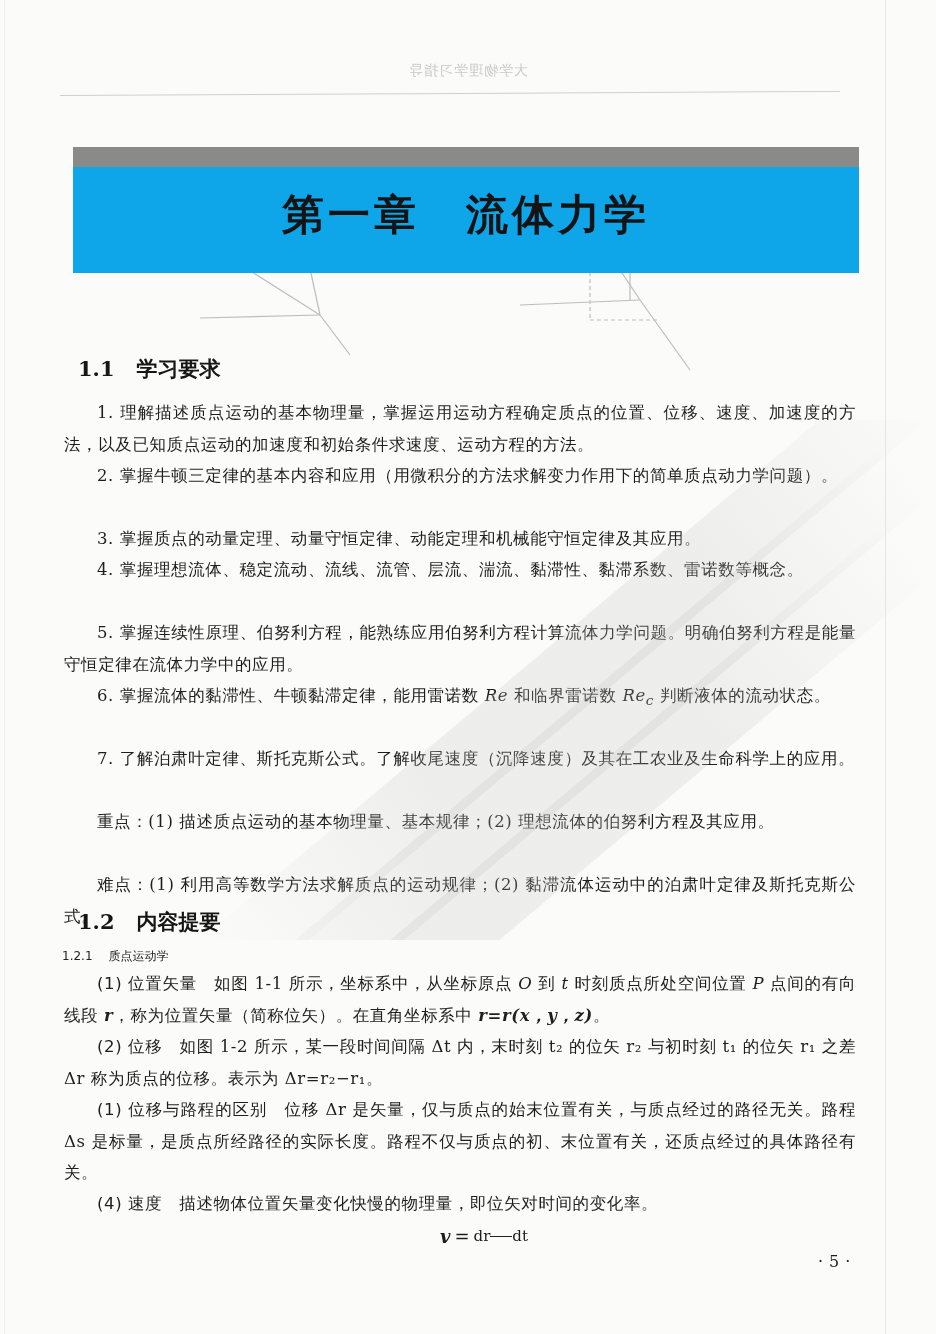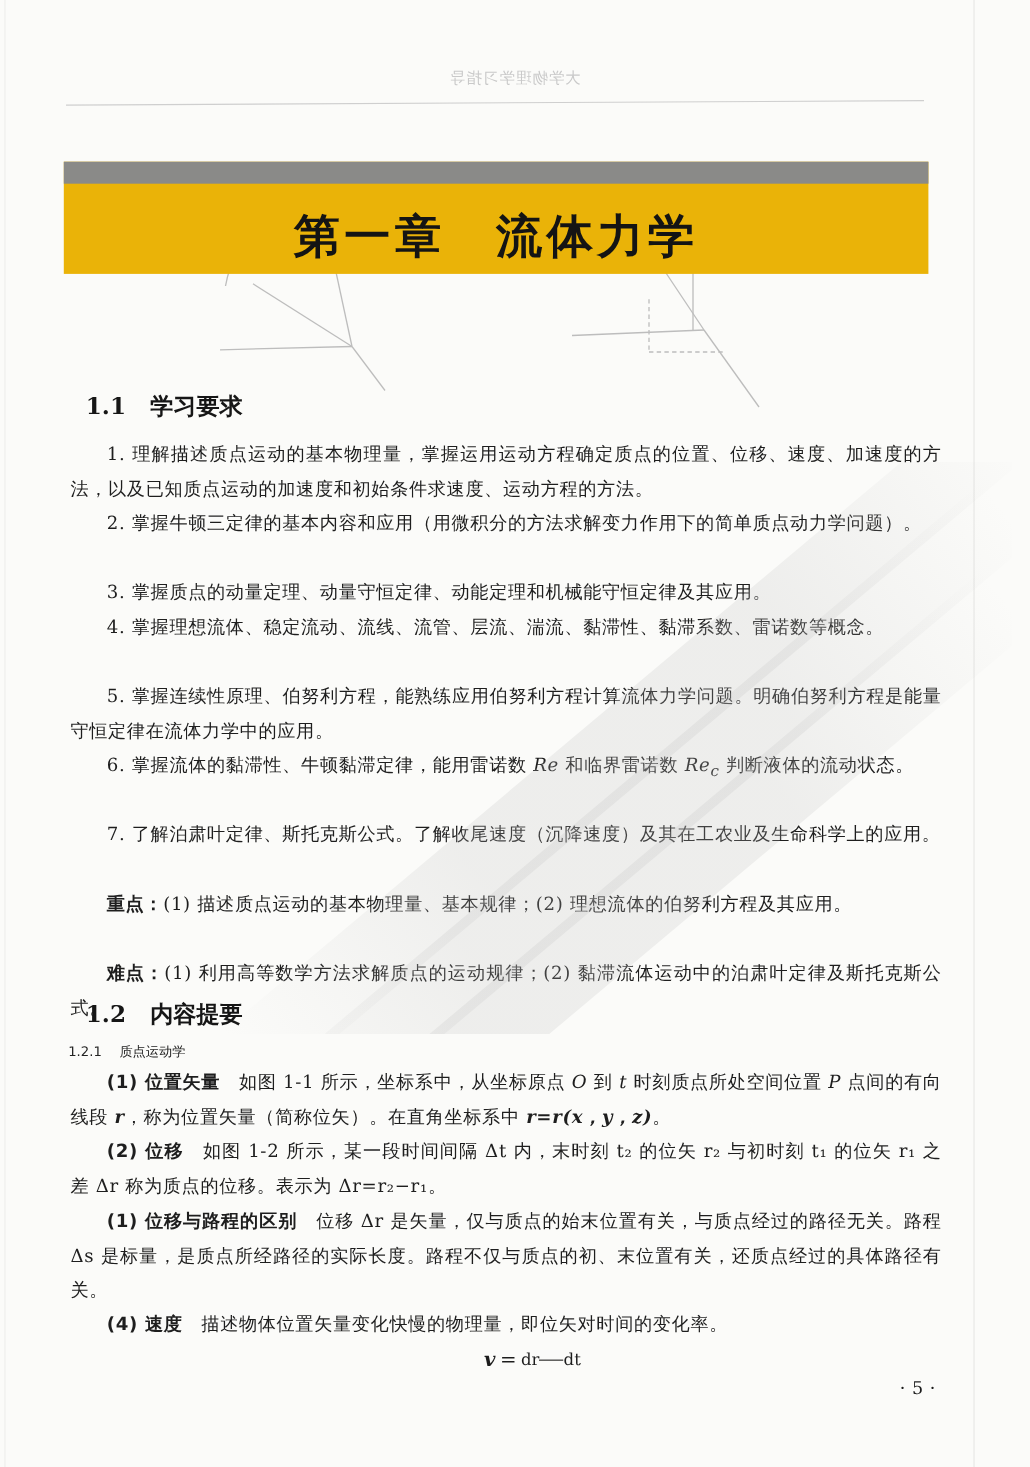--- a/index.html
+++ b/index.html
@@ -15,21 +15,21 @@
   .edge-left { position: absolute; left: 4px; top: 0; width: 1px; height: 1334px; background: #ededeb; }
 
   .running-head {
     position: absolute; left: 0; width: 936px; top: 62px; text-align: center;
     font-size: 14px; color: #c9c9c9; letter-spacing: 1px;
     font-family: "DejaVu Sans", sans-serif;
     transform: scaleX(-1);
   }
   .head-rule { position: absolute; left: 60px; top: 93px; width: 780px; height: 1px; background: #cfcfcf; transform: rotate(-0.3deg); }
 
-  .banner { position: absolute; left: 58px; top: 147px; width: 786px; height: 102px; background: #eab308; }
+  .banner { position: absolute; left: 73px; top: 147px; width: 786px; height: 126px; background: #0ea5e9; }
   .banner-stripe { position: absolute; left: 0; top: 0; width: 100%; height: 20px; background: #8a8a88; }
   .banner-title {
     position: absolute; left: 0; width: 100%; top: 40px; text-align: center;
     font-family: "DejaVu Sans", sans-serif; font-weight: bold;
     font-size: 42px; color: #141414; letter-spacing: 4px; word-spacing: 30px;
   }
   .ghost-fig { position: absolute; left: 0; top: 0; width: 936px; height: 400px; pointer-events: none; }
 
   .h2 {
     position: absolute; left: 62px; font-size: 21px; font-weight: bold;
@@ -37,21 +37,21 @@
   }
   .h2 .num { margin-right: 22px; }
   .h3 { position: absolute; left: 62px; font-size: 12px; font-family: "DejaVu Sans", sans-serif; color: #222; }
   .h3 .num { margin-right: 16px; }
 
   .para {
     position: absolute; left: 64px; width: 792px;
     font-size: 16.5px; line-height: 31.5px; text-indent: 2em;
     letter-spacing: 0.6px; text-align: justify; color: #1e1e1e;
   }
-  .b { font-weight: bold; font-family: "DejaVu Sans", sans-serif; }
+  .b { font-weight: normal; font-family: "DejaVu Sans", sans-serif; }
   .it { font-style: italic; }
   .bi { font-style: italic; font-weight: bold; }
 
   .formula {
     position: absolute; left: 440px; top: 1226px; font-size: 18px;
     display: flex; align-items: center; gap: 4px;
   }
   .frac { display: inline-flex; flex-direction: row; align-items: center; font-size: 15px; line-height: 17px; }
   .frac .bar { width: 22px; height: 1px; background: #222; }
 

